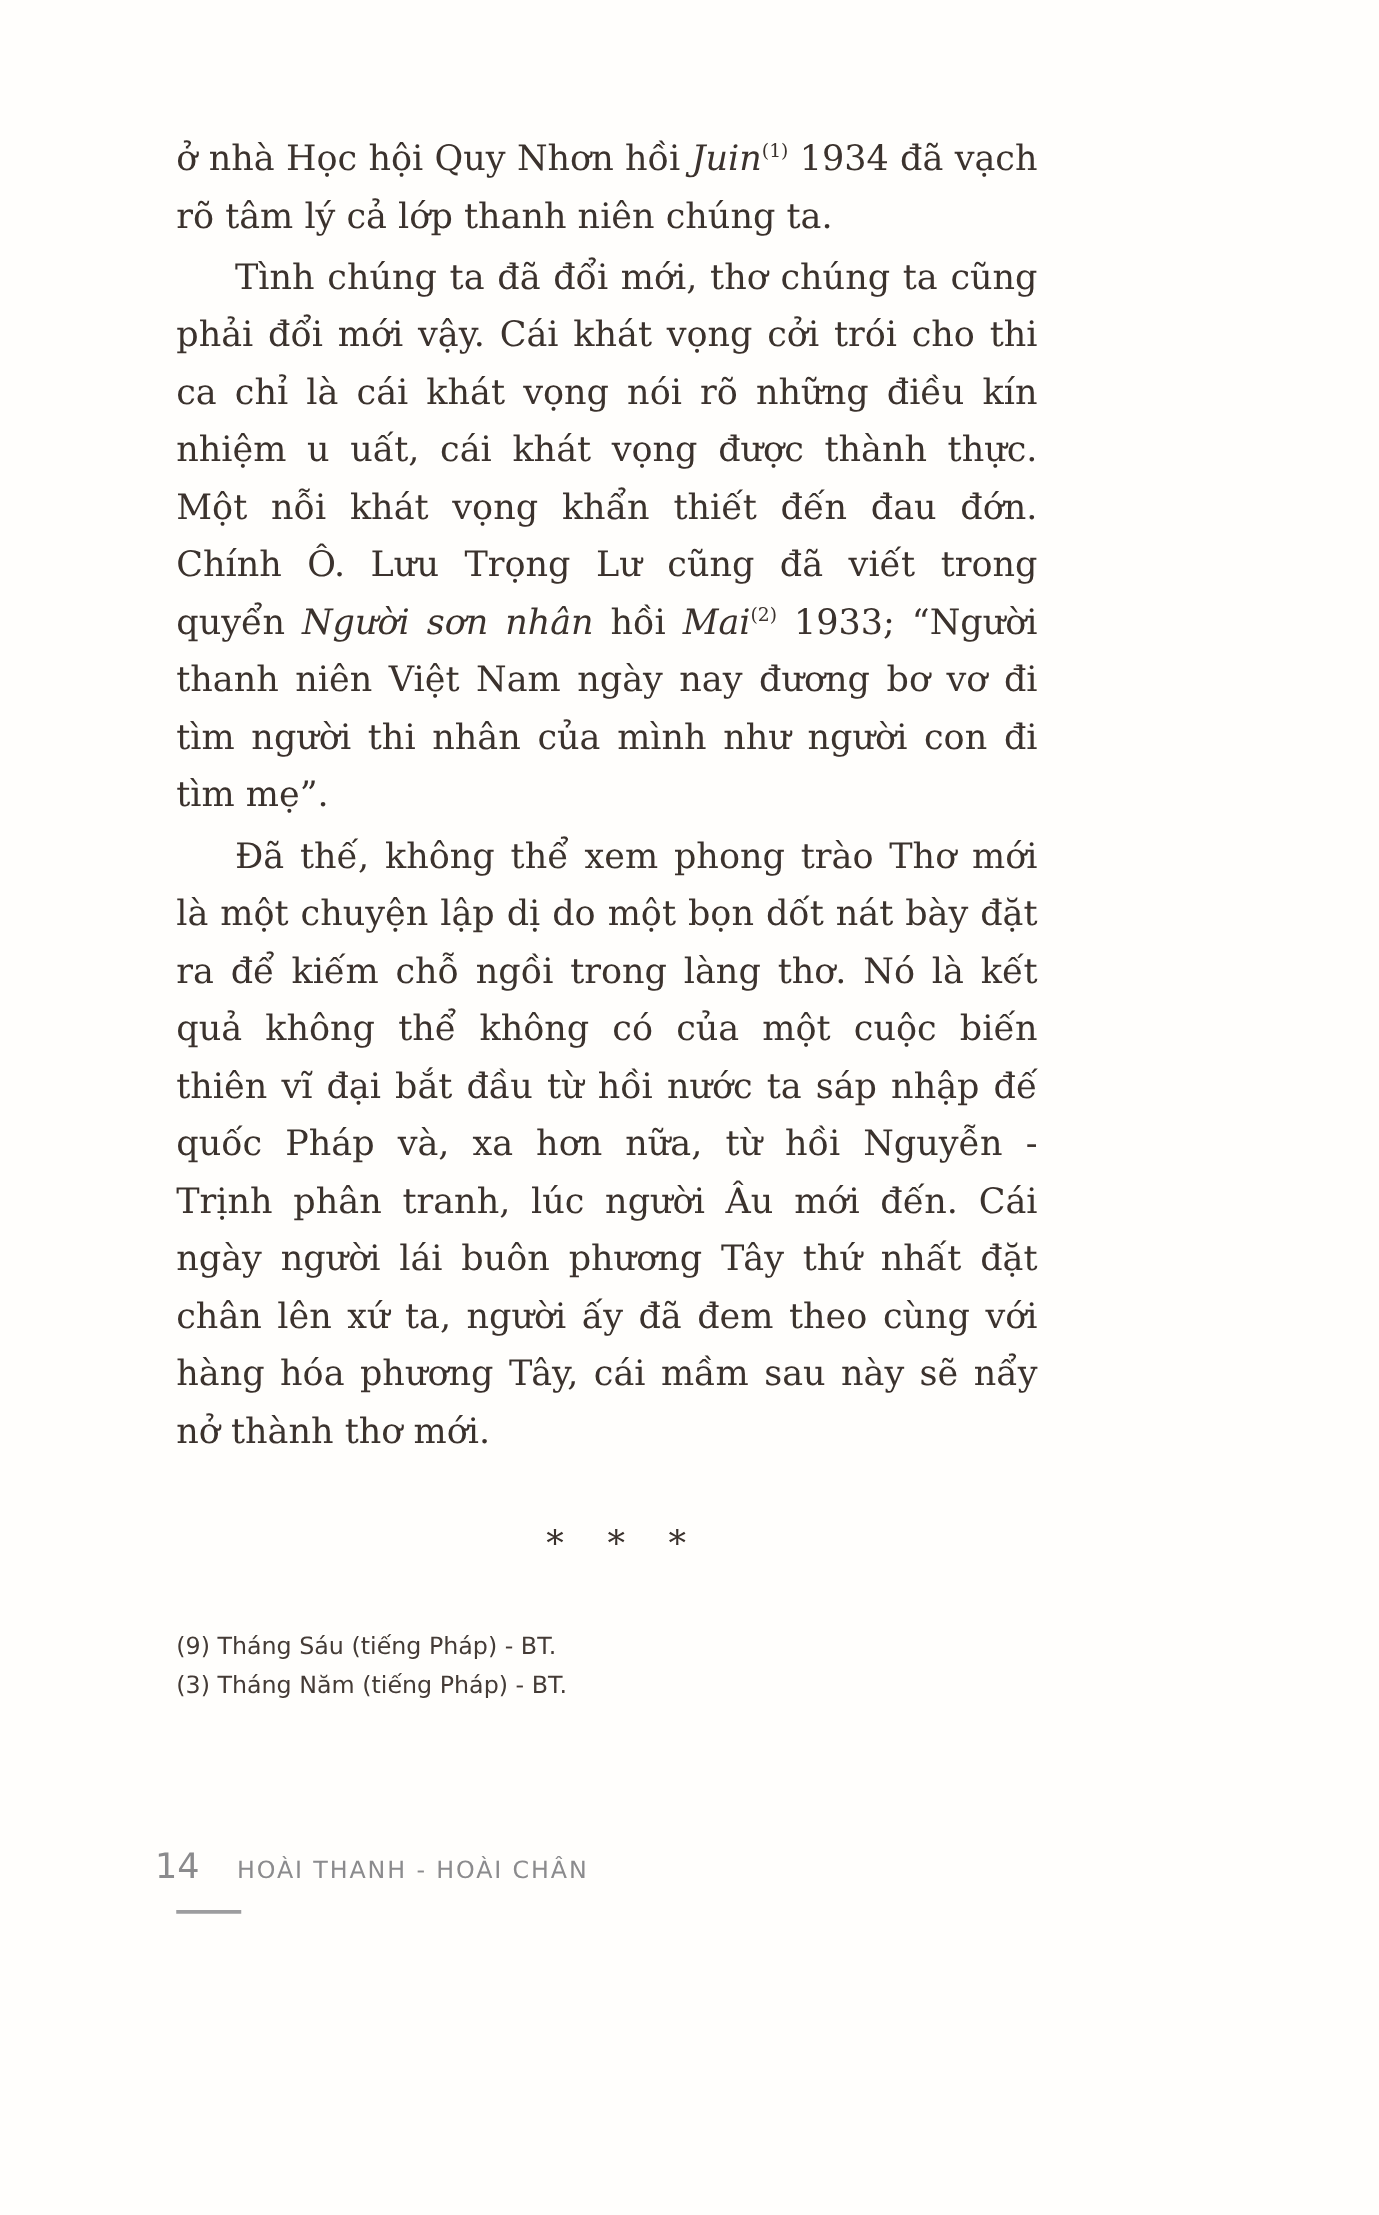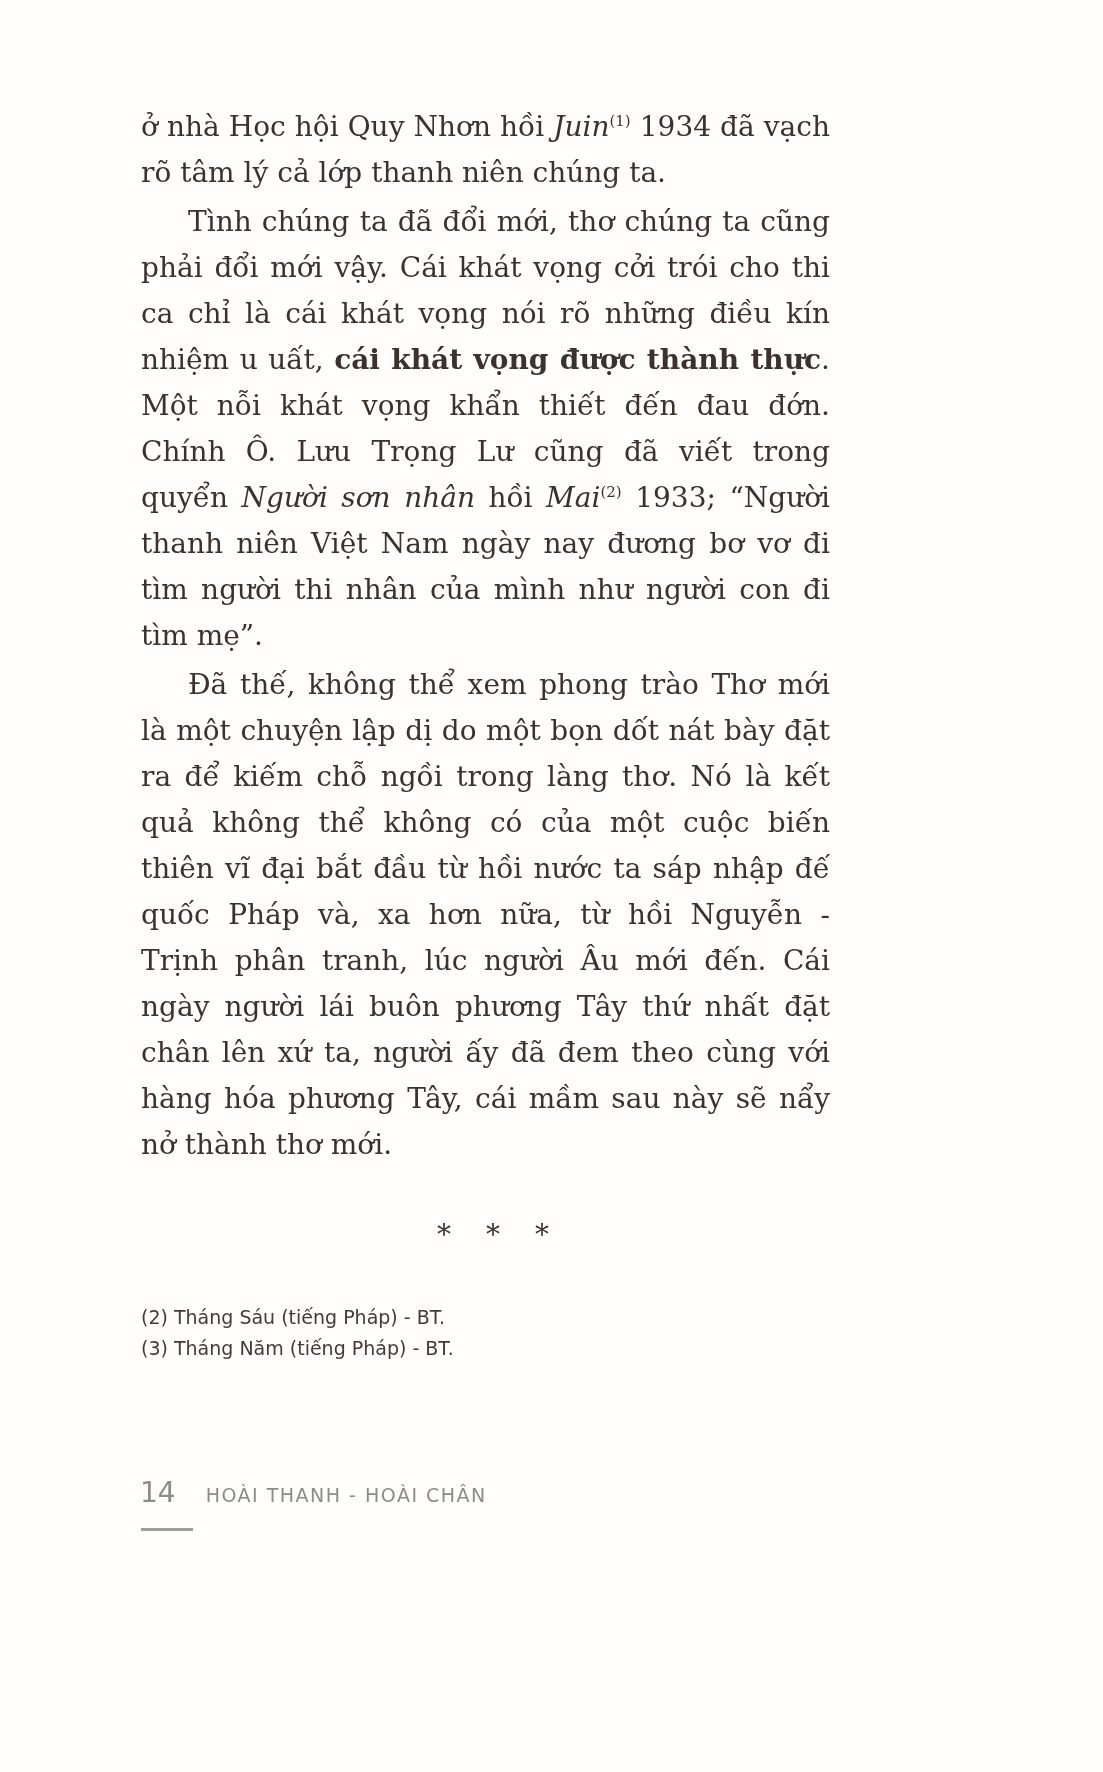--- a/index.html
+++ b/index.html
@@ -34,21 +34,21 @@
   }
   .body-para.indent {
     text-indent: 47px;
   }
   .body-para sup {
     font-size: 15px;
     line-height: 0;
     vertical-align: super;
   }
   .body-para strong {
-    font-weight: bold;
+    font-weight: normal;
   }
   .body-para em, .footnote em {
     font-style: italic;
   }
   .sep {
     text-align: center;
     text-indent: 0;
     margin: 44px 0 44px 0;
     word-spacing: 22px;
     font-size: 28px;
@@ -59,21 +59,21 @@
     font-family: "DejaVu Sans", "Liberation Sans", sans-serif;
     font-size: 19px;
     line-height: 31px;
     color: #443b36;
   }
   .footnote {
     margin: 0;
   }
   .footer {
     position: absolute;
-    left: 140px;
+    left: 124px;
     top: 1476px;
     display: flex;
     align-items: baseline;
     font-family: "DejaVu Sans", "Liberation Sans", sans-serif;
     color: #8b8b8d;
   }
   .pnum {
     font-size: 28px;
   }
   .authors {
@@ -96,21 +96,21 @@
 <div class="page">
 
   <div class="text-block">
     <div id="paras">
         <p class="body-para"><span>ở nhà Học hội Quy Nhơn hồi </span><em>Juin</em><sup>(1)</sup><span> 1934 đã vạch rõ tâm lý cả lớp thanh niên chúng ta.</span></p>
         <p class="body-para indent"><span>Tình chúng ta đã đổi mới, thơ chúng ta cũng phải đổi mới vậy. Cái khát vọng cởi trói cho thi ca chỉ là cái khát vọng nói rõ những điều kín nhiệm u uất, </span><strong>cái khát vọng được thành thực</strong><span>. Một nỗi khát vọng khẩn thiết đến đau đớn. Chính Ô. Lưu Trọng Lư cũng đã viết trong quyển </span><em>Người sơn nhân</em><span> hồi </span><em>Mai</em><sup>(2)</sup><span> 1933; “Người thanh niên Việt Nam ngày nay đương bơ vơ đi tìm người thi nhân của mình như người con đi tìm mẹ”.</span></p>
         <p class="body-para indent"><span>Đã thế, không thể xem phong trào Thơ mới là một chuyện lập dị do một bọn dốt nát bày đặt ra để kiếm chỗ ngồi trong làng thơ. Nó là kết quả không thể không có của một cuộc biến thiên vĩ đại bắt đầu từ hồi nước ta sáp nhập đế quốc Pháp và, xa hơn nữa, từ hồi Nguyễn - Trịnh phân tranh, lúc người Âu mới đến. Cái ngày người lái buôn phương Tây thứ nhất đặt chân lên xứ ta, người ấy đã đem theo cùng với hàng hóa phương Tây, cái mầm sau này sẽ nẩy nở thành thơ mới.</span></p>
         <p class="body-para sep">* * *</p>
       </div>
     <div class="footnotes" id="footnotes">
-        <div class="footnote"><span>(2) Tháng Sáu (tiếng Pháp) - BT.</span></div>
+        <div class="footnote"><span>(9) Tháng Sáu (tiếng Pháp) - BT.</span></div>
         <div class="footnote"><span>(3) Tháng Năm (tiếng Pháp) - BT.</span></div>
       </div>
   </div>
 
   <div class="footer">
     <span class="pnum">14</span>
     <span class="authors">HOÀI THANH - HOÀI CHÂN</span>
   </div>
 
   <div class="footer-rule"></div>

